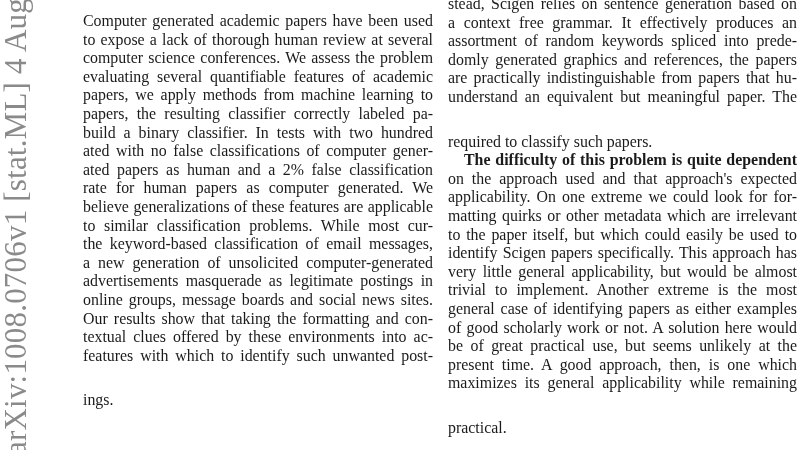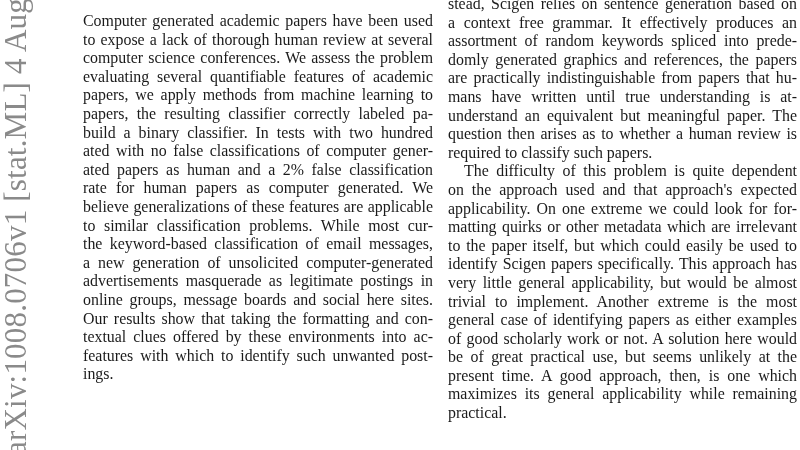--- a/index.html
+++ b/index.html
@@ -24,24 +24,24 @@
   .col {
     position:absolute;
     font-family:"Liberation Serif", "DejaVu Serif", serif;
     font-size:15.9px; line-height:18.6px;
   }
   .col .line {
     display:block; white-space:nowrap;
     text-align:justify; text-align-last:justify;
     height:18.6px;
   }
-  .col .line.last { text-align-last:left; }
+  .col .line.last { text-align-last:left;margin-top:26px; }
   .col-left { left:83px; top:12px; width:350px; }
   .col-right { left:448px; top:-5px; width:349px; }
-  .indent { padding-left:16px; }
+  .indent { padding-left:16px;font-weight:bold; }
 </style>
 </head>
 <body>
 
 <div class="sidebar-stamp">
   <span>arXiv:1008.0706v1  [stat.ML]  4 Aug 2010</span>
 </div>
 
 <div class="col col-left">
   <span class="line">Computer generated academic papers have been used</span>
@@ -52,37 +52,35 @@
   <span class="line">papers, the resulting classifier correctly labeled pa-</span>
   <span class="line">build a binary classifier.  In tests with two hundred</span>
   <span class="line">ated with no false classifications of computer gener-</span>
   <span class="line">ated papers as human and a 2% false classification</span>
   <span class="line">rate for human papers as computer generated.  We</span>
   <span class="line">believe generalizations of these features are applicable</span>
   <span class="line">to similar classification problems.  While most cur-</span>
   <span class="line">the keyword-based classification of email messages,</span>
   <span class="line">a new generation of unsolicited computer-generated</span>
   <span class="line">advertisements masquerade as legitimate postings in</span>
-  <span class="line">online groups, message boards and social here sites.</span>
+  <span class="line">online groups, message boards and social news sites.</span>
   <span class="line">Our results show that taking the formatting and con-</span>
   <span class="line">textual clues offered by these environments into ac-</span>
   <span class="line">features with which to identify such unwanted post-</span>
   <span class="line last">ings.</span>
 </div>
 
 <div class="col col-right">
   <div>
     <span class="line">stead, Scigen relies on sentence generation based on</span>
     <span class="line">a context free grammar.  It effectively produces an</span>
     <span class="line">assortment of random keywords spliced into prede-</span>
     <span class="line">domly generated graphics and references, the papers</span>
     <span class="line">are practically indistinguishable from papers that hu-</span>
-    <span class="line">mans have written until true understanding is at-</span>
     <span class="line">understand an equivalent but meaningful paper.  The</span>
-    <span class="line">question then arises as to whether a human review is</span>
     <span class="line last">required to classify such papers.</span>
   </div>
   <div>
     <span class="line indent">The difficulty of this problem is quite dependent</span>
     <span class="line">on the approach used and that approach's expected</span>
     <span class="line">applicability.  On one extreme we could look for for-</span>
     <span class="line">matting quirks or other metadata which are irrelevant</span>
     <span class="line">to the paper itself, but which could easily be used to</span>
     <span class="line">identify Scigen papers specifically.  This approach has</span>
     <span class="line">very little general applicability, but would be almost</span>

